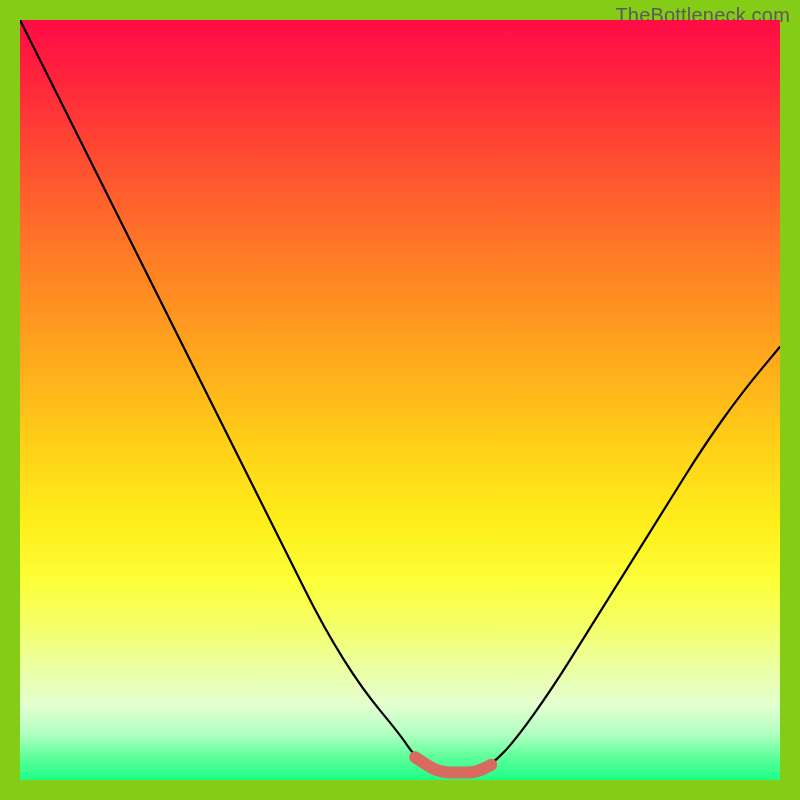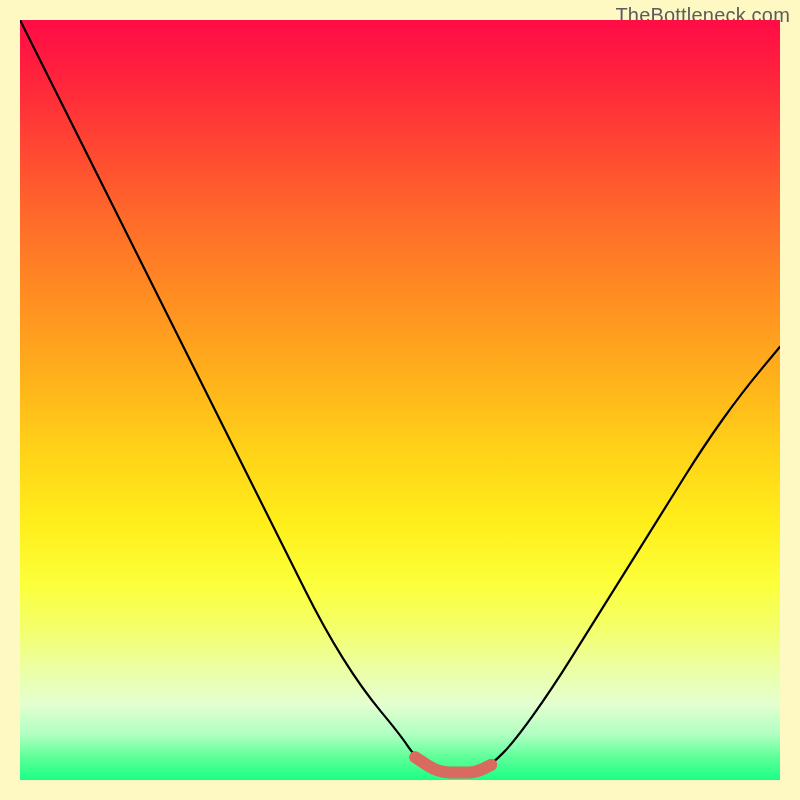--- a/index.html
+++ b/index.html
@@ -7,21 +7,21 @@
     padding: 0;
     width: 800px;
     height: 800px;
     background: #000;
     overflow: hidden;
   }
   .chart-container {
     position: relative;
     width: 800px;
     height: 800px;
-    background: #fef9c3;
+    background: #84cc16;
   }
   .plot-area {
     position: absolute;
     left: 20px;
     top: 20px;
     width: 760px;
     height: 760px;
     overflow: hidden;
   }
   .gradient-bg {

